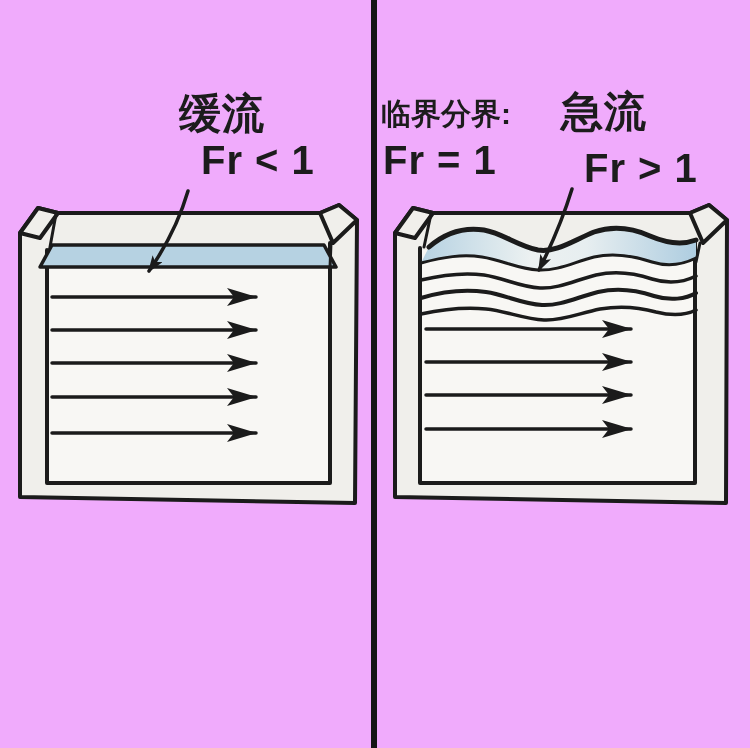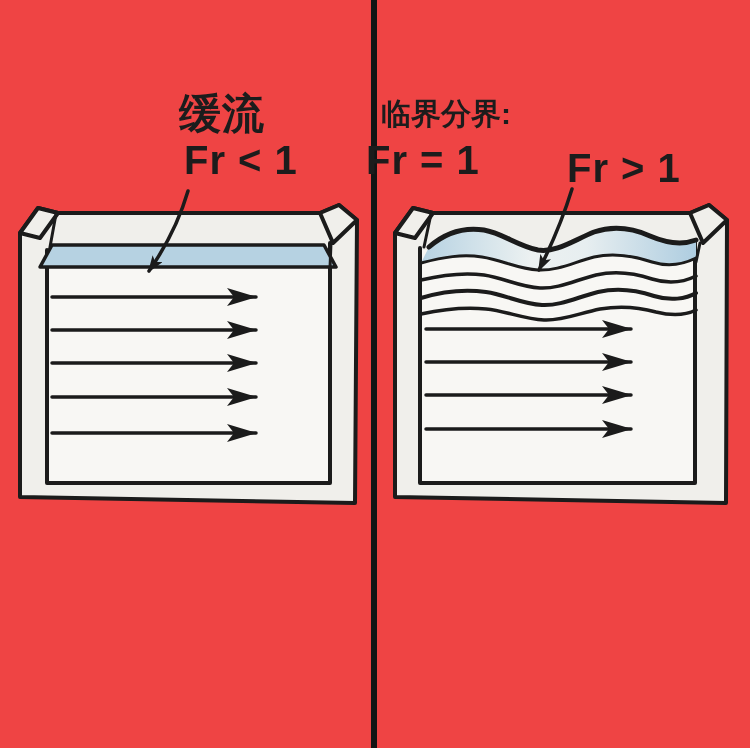--- a/index.html
+++ b/index.html
@@ -1,35 +1,35 @@
 <!DOCTYPE html>
 <html><head>
 <meta charset="utf-8">
 <style>
   html,body{margin:0;padding:0;}
   #canvas{
     position:relative;
     width:750px;height:748px;
-    background:#ef4444;
+    background:#f0abfc;
     font-family:"Liberation Sans","DejaVu Sans",sans-serif;
     overflow:hidden;
   }
   .divider{
     position:absolute;top:0;bottom:0;left:371px;width:6px;
     background:#141414;
   }
   .label{
     position:absolute;
     color:#1c1c1c;
     font-weight:bold;
     white-space:nowrap;
     letter-spacing:1px;
   }
   .cn-title{font-size:42px;}
-  .froude{font-size:40px;}
+  .froude{font-size:40px;margin-left:17px;}
   .cn-small{font-size:30px;}
   #left-title{left:179px;top:86px;}
   #left-froude{left:184px;top:138px;}
   #critical-label{left:381px;top:94px;letter-spacing:0;}
   #critical-froude{left:366px;top:138px;}
   #right-title{left:561px;top:84px;}
   #right-froude{left:567px;top:146px;text-align:right;}
   .tank-svg{position:absolute;top:180px;width:375px;height:345px;}
   #left-tank{left:0;}
   #right-tank{left:375px;}
@@ -75,20 +75,21 @@
       <line class="ink" stroke-width="3.5" marker-end="url(#flowheadL)" x1="52" y1="363" x2="256" y2="363"></line>
       <line class="ink" stroke-width="3.5" marker-end="url(#flowheadL)" x1="52" y1="397" x2="256" y2="397"></line>
       <line class="ink" stroke-width="3.5" marker-end="url(#flowheadL)" x1="52" y1="433" x2="256" y2="433"></line>
     </g>
 
     <path class="ink" stroke-width="3.5" marker-end="url(#annheadL)" d="M188,191 Q176,232 149,271"></path>
   </svg>
 
   <div class="label cn-small" id="critical-label">临界分界:</div>
   <div class="label froude" id="critical-froude">Fr = 1</div>
+  <div class="label cn-title" id="right-title">急流</div>
   <div class="label froude" id="right-froude">Fr &gt; 1</div>
 
   <svg class="tank-svg" id="right-tank" viewBox="375 180 375 345">
     <defs>
       <marker id="flowheadR" markerUnits="userSpaceOnUse" markerWidth="34" markerHeight="22" refX="29" refY="9" orient="auto">
         <path d="M0,0 L30,9 L0,18 L7,9 Z" fill="#1b1b1b"></path>
       </marker>
       <marker id="annheadR" markerUnits="userSpaceOnUse" markerWidth="22" markerHeight="16" refX="15" refY="6" orient="auto">
         <path d="M0,0 L17,6 L0,12 L4,6 Z" fill="#1b1b1b"></path>
       </marker>

